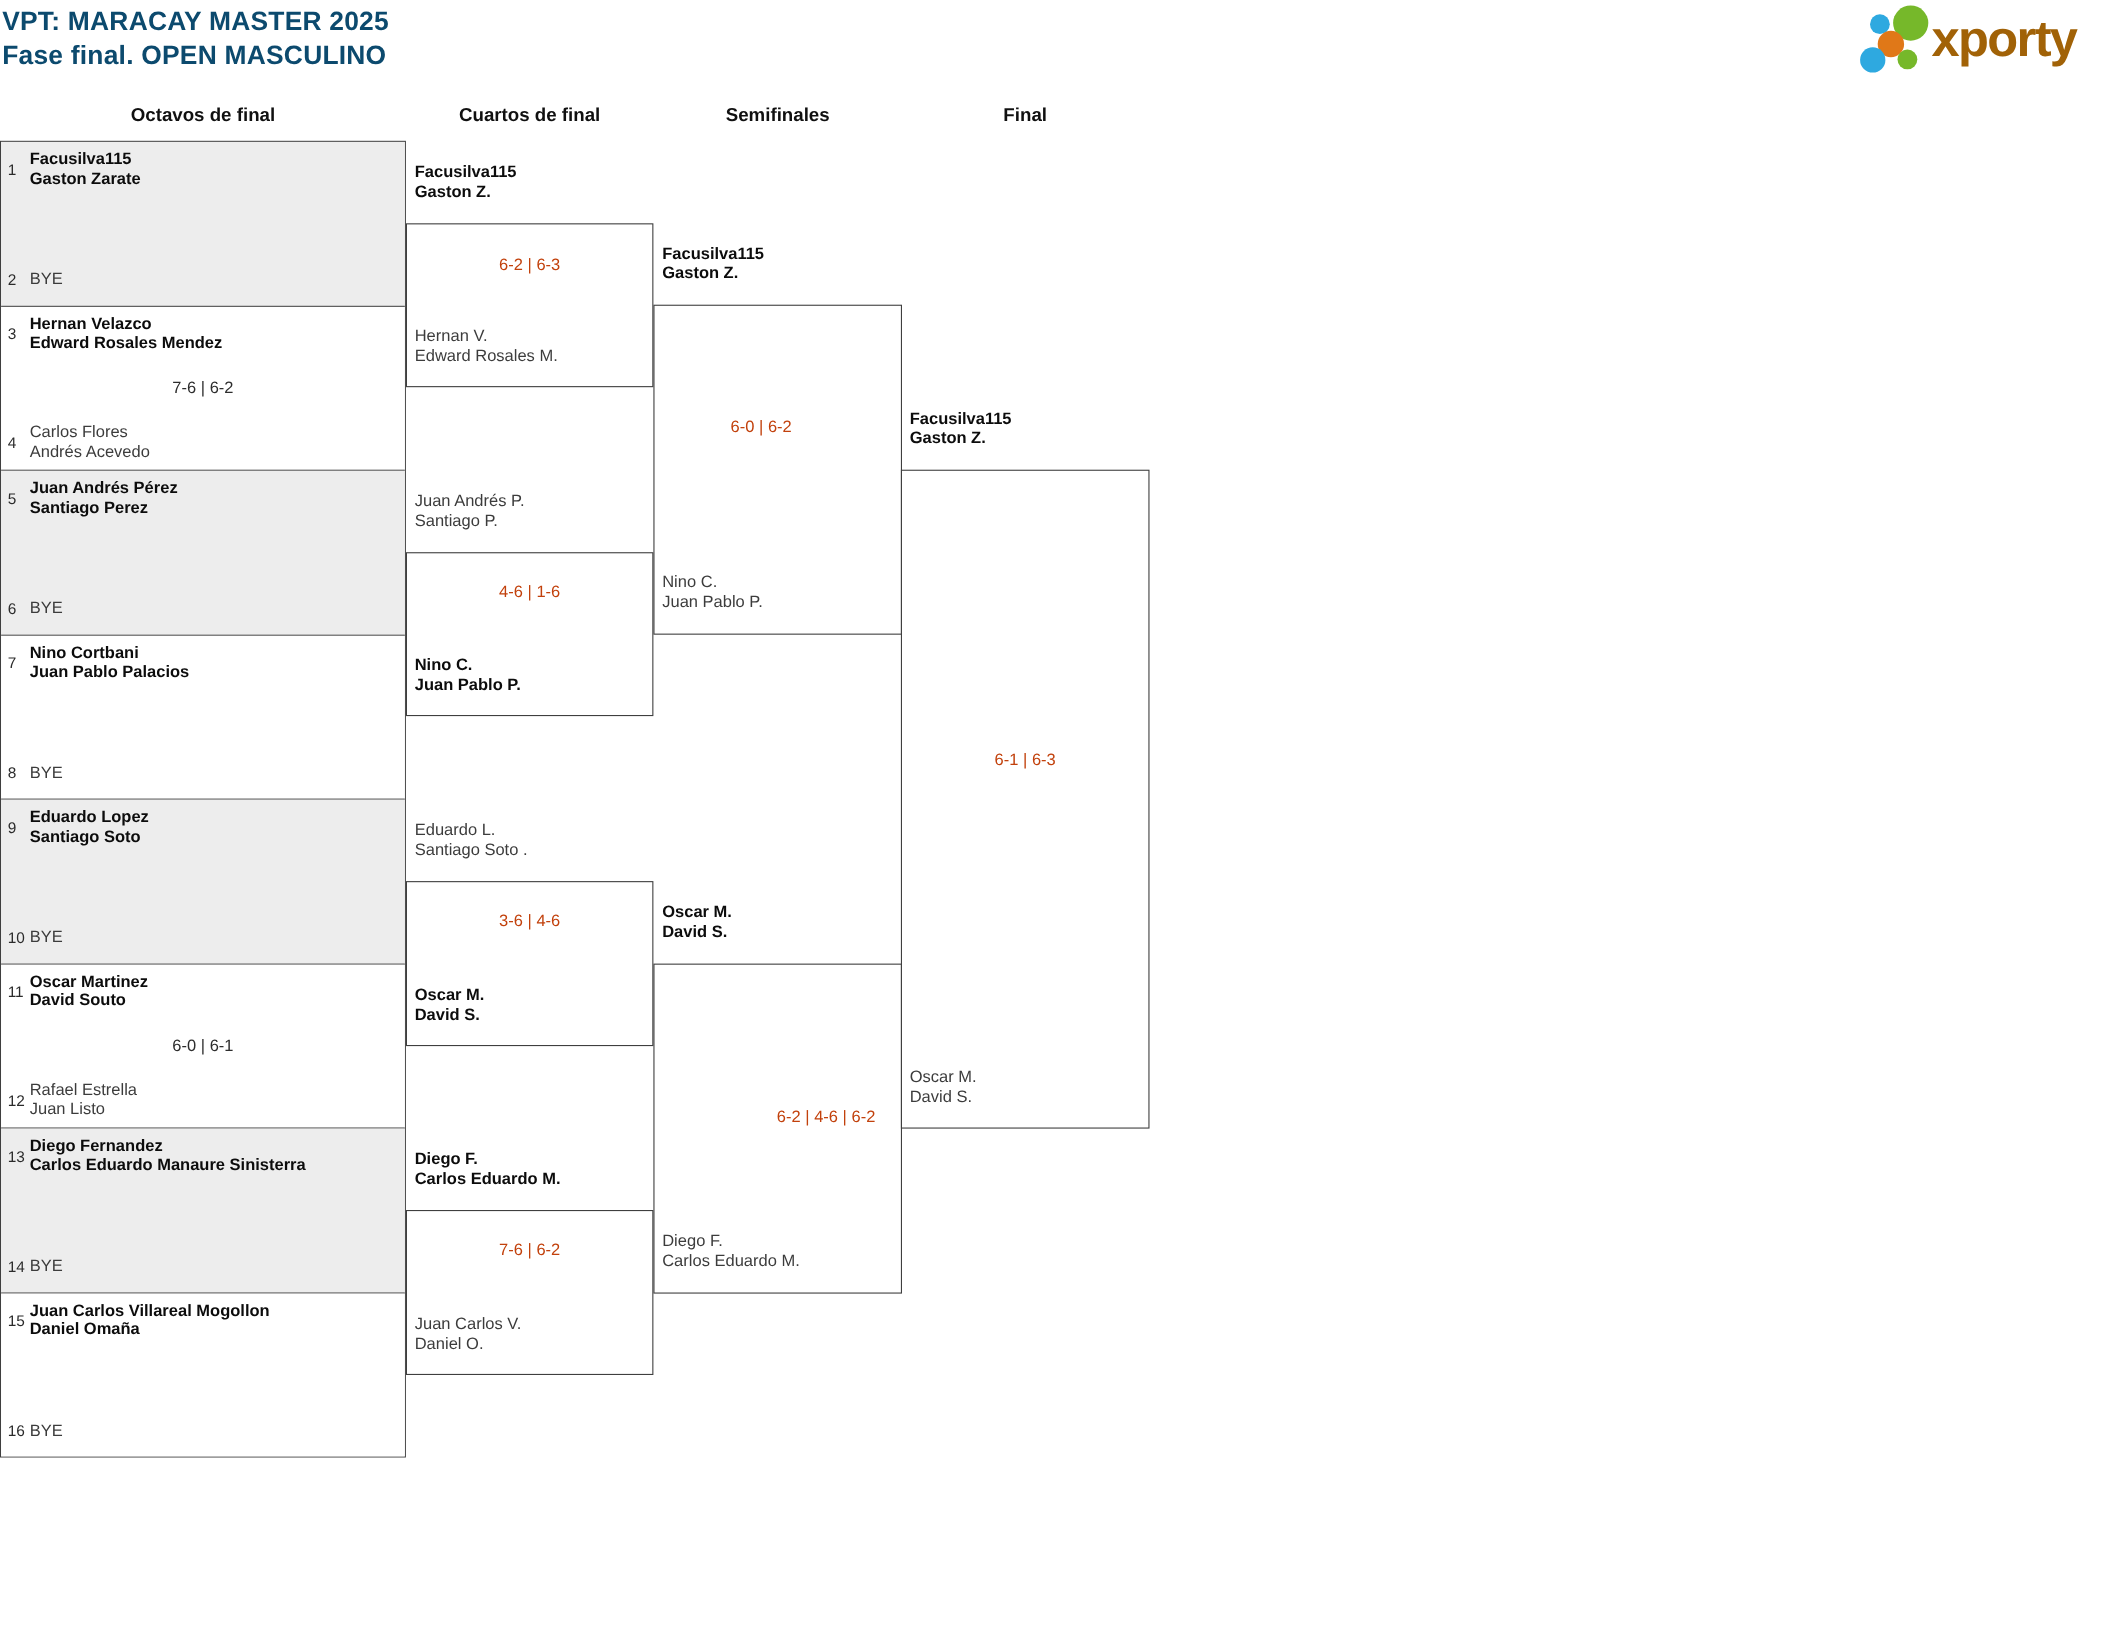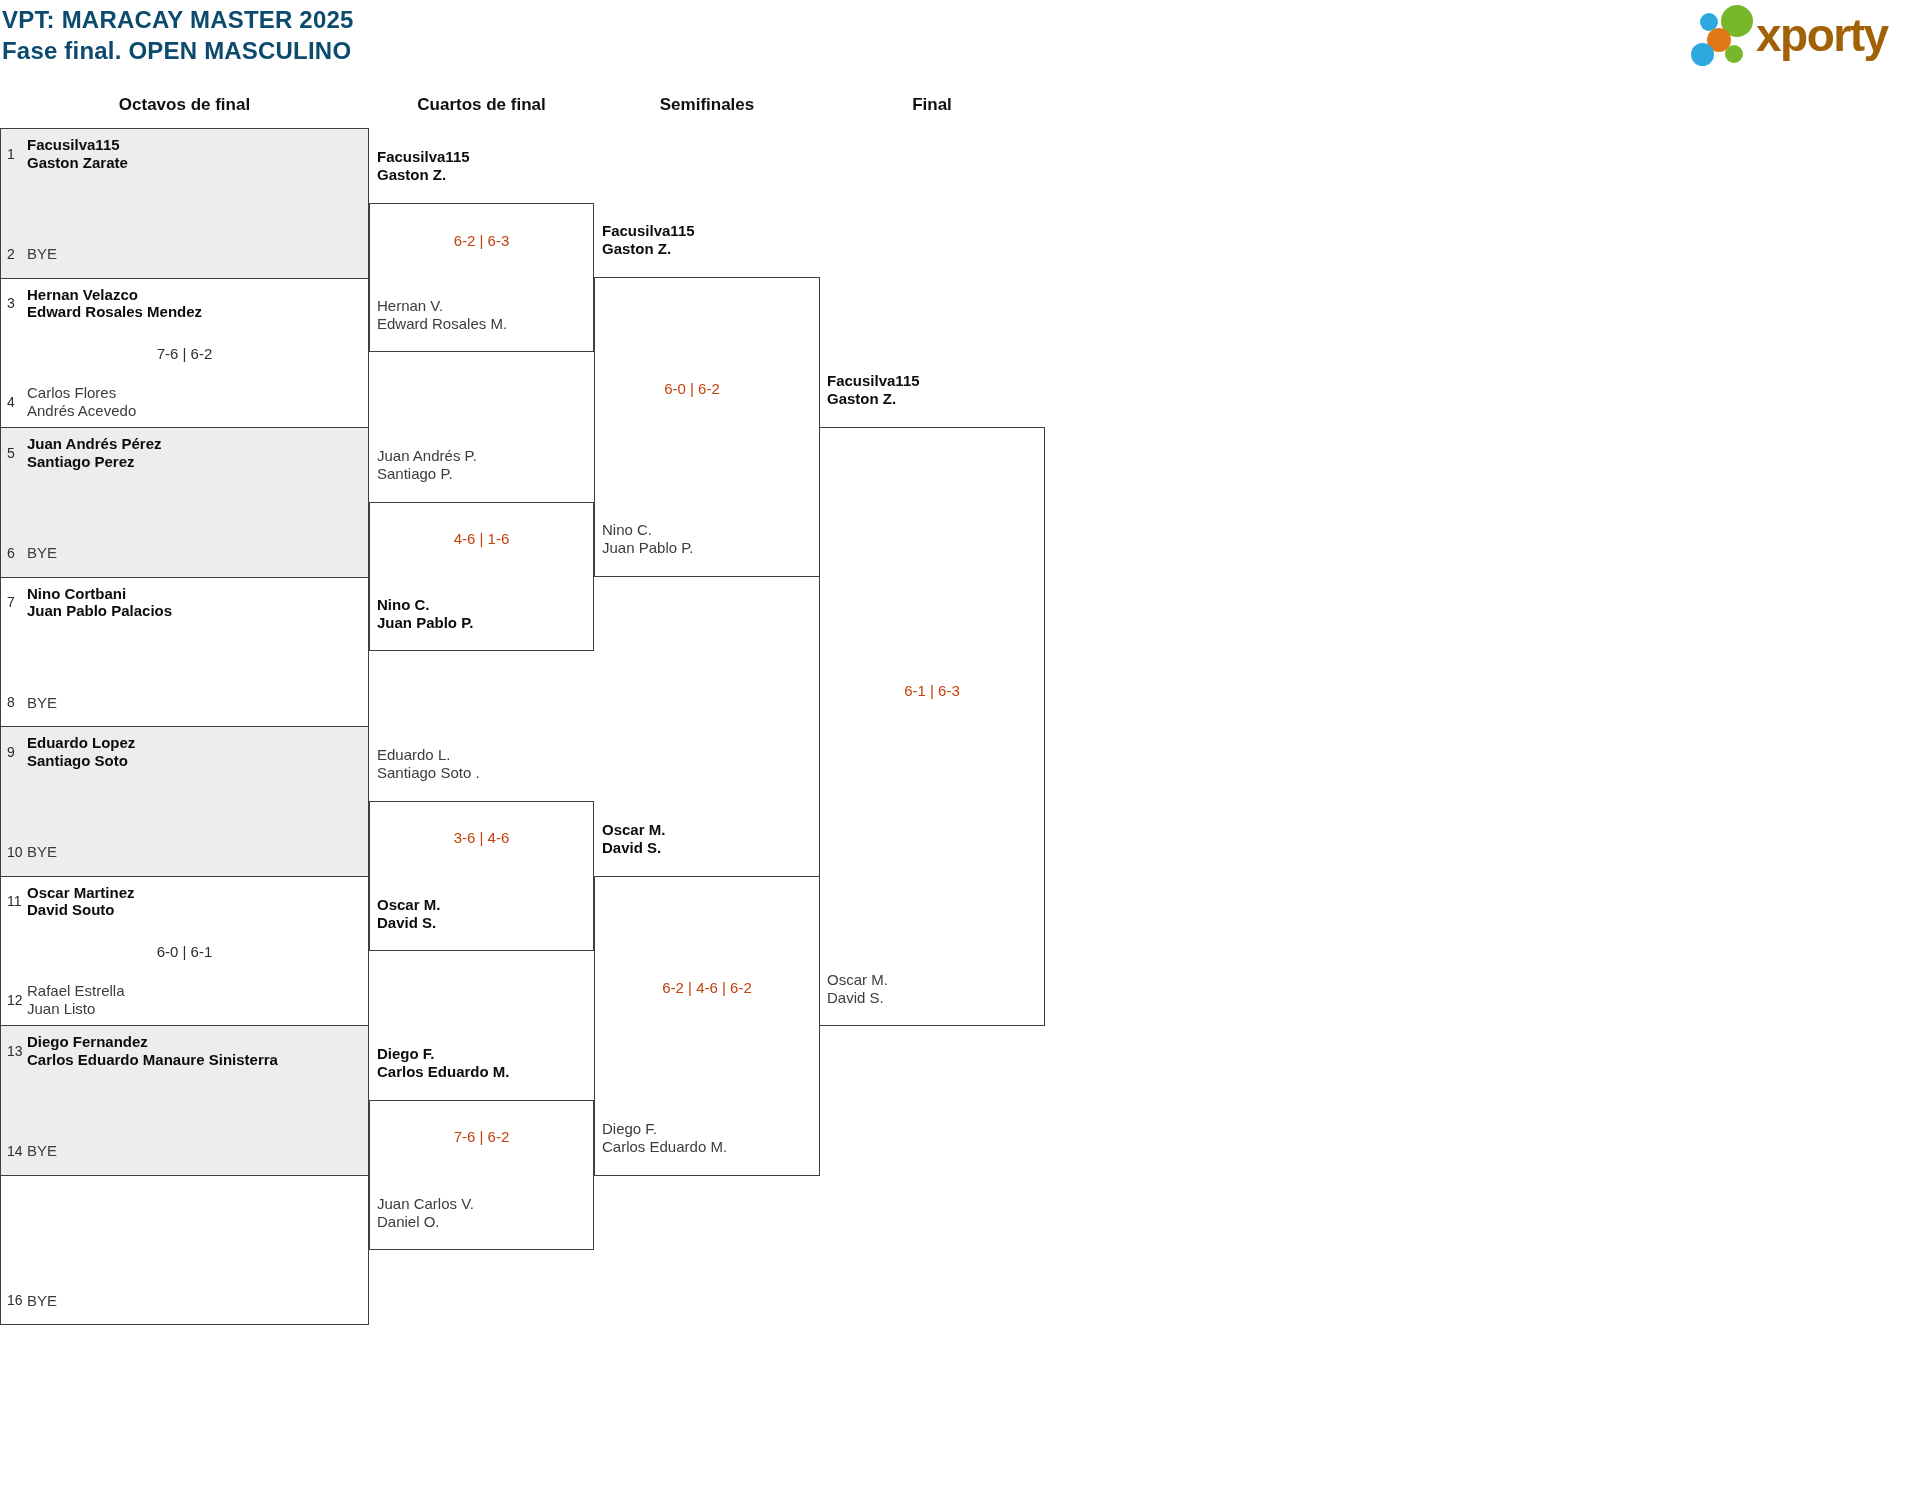--- a/index.html
+++ b/index.html
@@ -169,20 +169,27 @@
       </div>
       <div class="entrant b bye">
         <span class="seed">14</span>
         <div class="names">
             <div>BYE</div>
           </div>
       </div>
     </div>
 
     <div class="r16-row">
+      <div class="entrant t">
+        <span class="seed">15</span>
+        <div class="names win">
+          <div>Juan Carlos Villareal Mogollon</div>
+          <div>Daniel Omaña</div>
+        </div>
+      </div>
       <div class="entrant b bye">
         <span class="seed">16</span>
         <div class="names">
             <div>BYE</div>
           </div>
       </div>
     </div>
 
   </div>
 
@@ -243,21 +250,21 @@
   <div class="rlabel win" style="left:602px;top:821px;">
     <div>Oscar M.</div>
     <div>David S.</div>
   </div>
   <div class="rlabel" style="left:602px;top:1120px;">
     <div>Diego F.</div>
     <div>Carlos Eduardo M.</div>
   </div>
 
   <div class="rscore" style="left:594px;width:196px;top:380px;">6-0 | 6-2</div>
-  <div class="rscore" style="left:594px;width:226px;top:979px;">6-2 | 4-6 | 6-2</div>
+  <div class="rscore" style="left:594px;width:226px;top:1007px;padding-left:44px;">6-2 | 4-6 | 6-2</div>
 
   <div class="mbox" style="left:819px;top:427px;width:226px;height:599px;"></div>
 
   <div class="rlabel win" style="left:827px;top:372px;">
     <div>Facusilva115</div>
     <div>Gaston Z.</div>
   </div>
   <div class="rlabel" style="left:827px;top:971px;">
     <div>Oscar M.</div>
     <div>David S.</div>

